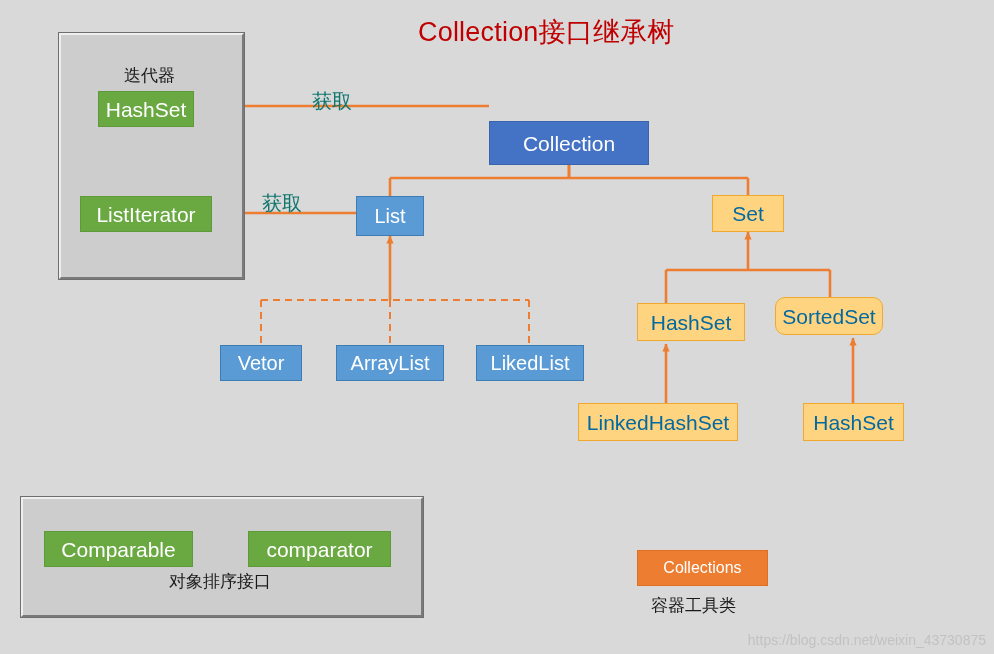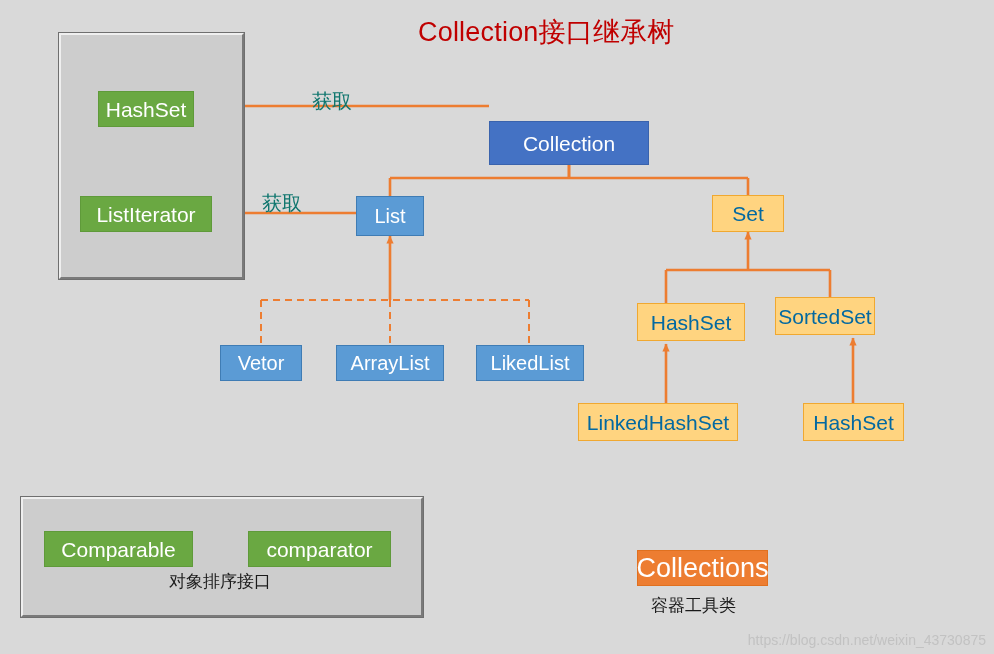--- a/index.html
+++ b/index.html
@@ -84,21 +84,21 @@
   }
   .amber {
     background: #ffd480;
     color: #0369a1;
     font-size: 21px;
     border: 1px solid #f0a830;
   }
   .orange {
     background: #ed7d31;
     color: #ffffff;
-    font-size: 27px;
+    font-size: 16px;
     border: 1px solid #e0701f;
   }
   .caption {
     position: absolute;
     color: #1a1a1a;
     font-size: 17px;
     white-space: nowrap;
   }
   .watermark {
     position: absolute;
@@ -159,39 +159,40 @@
 
     <g stroke="#ed7d31" stroke-width="2" fill="none" stroke-dasharray="7,5">
       <path d="M261,300 L529,300"></path>
       <path d="M261,300 L261,345"></path>
       <path d="M390,300 L390,345"></path>
       <path d="M529,300 L529,345"></path>
     </g>
   </svg>
 
   <div class="frame" style="left:59px; top:33px; width:181px; height:242px;"></div>
+  <div class="frame-label" style="left:59px; top:64px; width:181px;">迭代器</div>
 
   <div class="node green" style="left:98px; top:91px; width:96px; height:36px;">HashSet</div>
   <div class="node green" style="left:80px; top:196px; width:132px; height:36px;">ListIterator</div>
 
   <div class="edge-label" style="left:312px; top:88px;">获取</div>
   <div class="edge-label" style="left:262px; top:190px;">获取</div>
 
   <div class="node blue-dark" style="left:489px; top:85px; width:160px; height:44px;">Collection</div>
 
   <div class="node blue-light" style="left:356px; top:196px; width:68px; height:40px;">List</div>
 
   <div class="node amber" style="left:712px; top:195px; width:72px; height:37px;">Set</div>
 
   <div class="node blue-light" style="left:220px; top:345px; width:82px; height:36px;">Vetor</div>
   <div class="node blue-light" style="left:336px; top:345px; width:108px; height:36px;">ArrayList</div>
   <div class="node blue-light" style="left:476px; top:345px; width:108px; height:36px;">LikedList</div>
 
   <div class="node amber" style="left:637px; top:303px; width:108px; height:38px;">HashSet</div>
-  <div class="node amber" style="left:775px; top:297px; width:100px; height:38px;">SortedSet</div>
+  <div class="node amber" style="left:775px; top:297px; width:108px; height:38px;border-radius:10px;">SortedSet</div>
 
   <div class="node amber" style="left:578px; top:403px; width:160px; height:38px;">LinkedHashSet</div>
   <div class="node amber" style="left:803px; top:403px; width:101px; height:38px;">HashSet</div>
 
   <div class="frame" style="left:21px; top:497px; width:398px; height:116px;"></div>
 
   <div class="node green" style="left:44px; top:531px; width:149px; height:36px;">Comparable</div>
   <div class="node green" style="left:248px; top:531px; width:143px; height:36px;">comparator</div>
 
   <div class="frame-label" style="left:21px; top:570px; width:398px;">对象排序接口</div>

